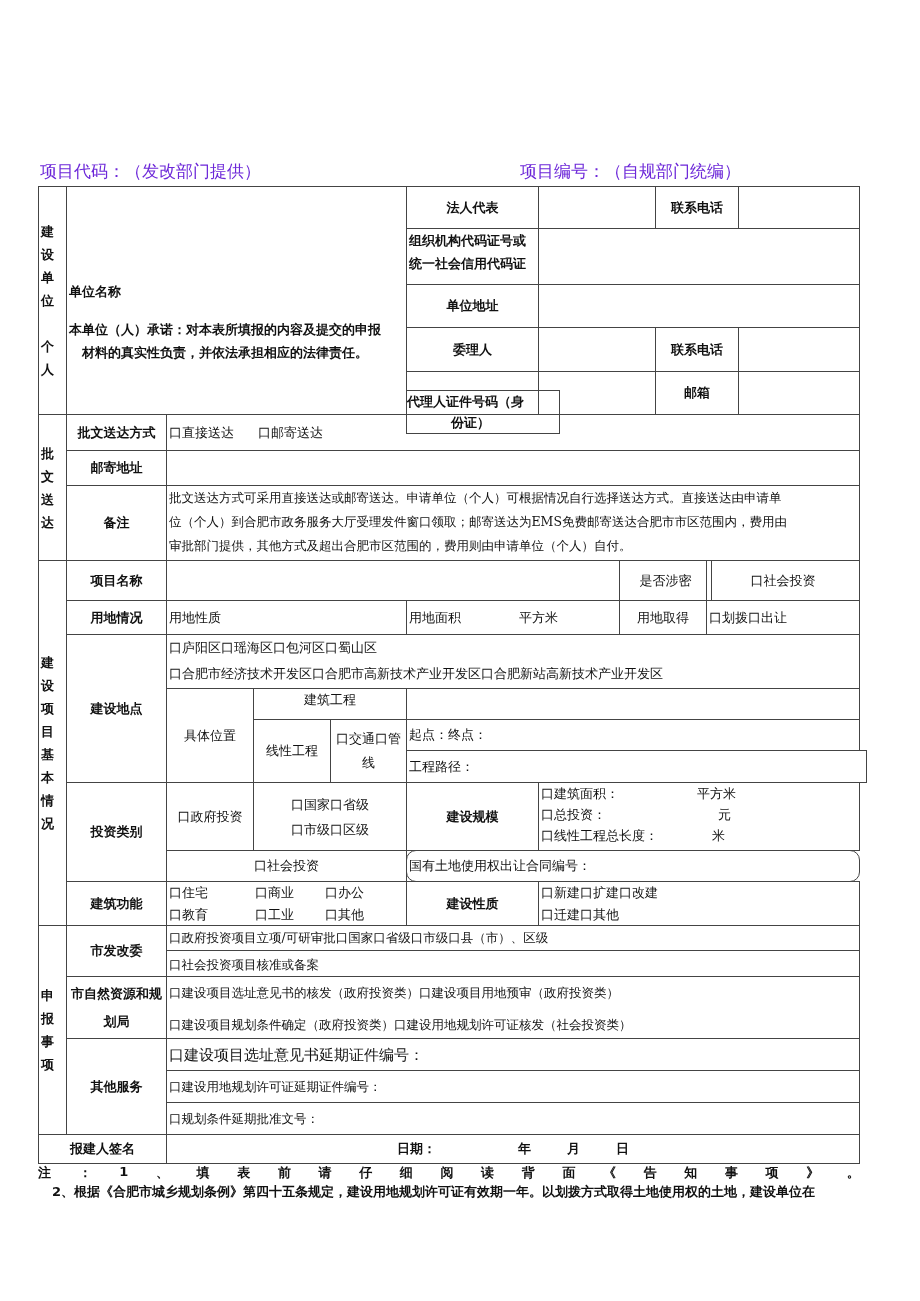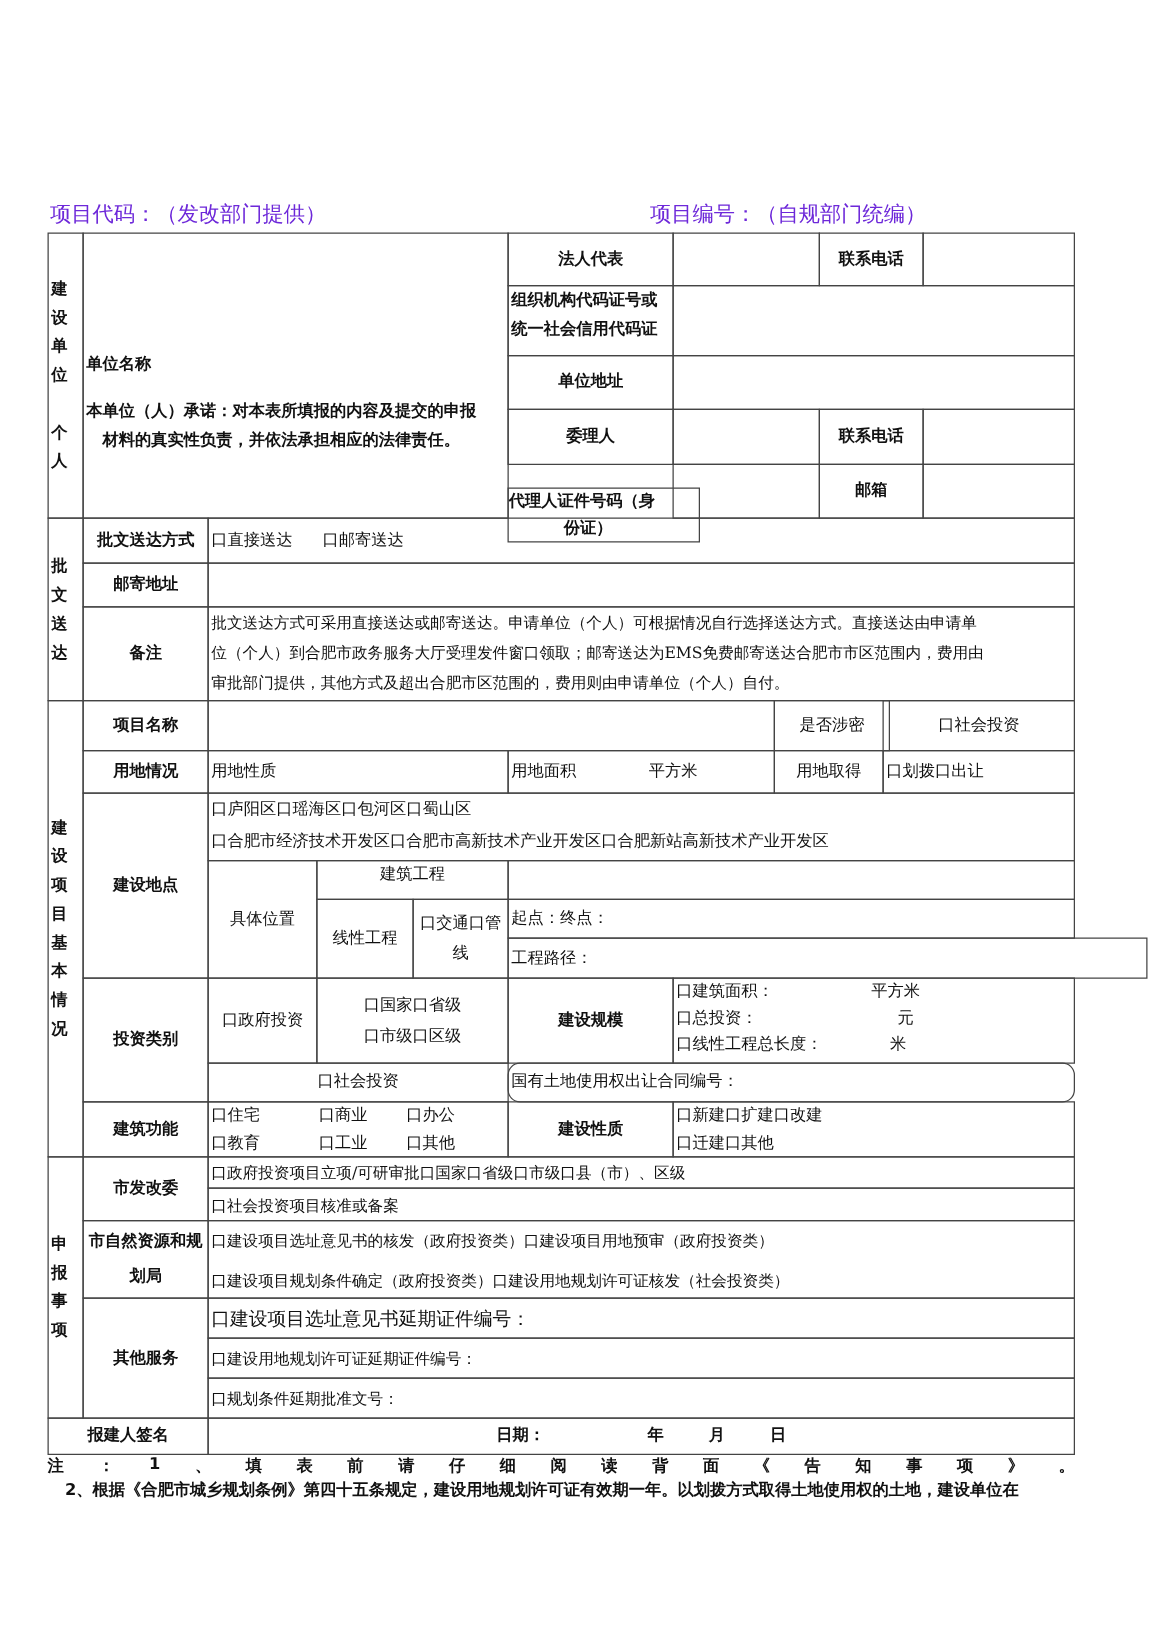--- a/index.html
+++ b/index.html
@@ -121,21 +121,21 @@
 </div>
 <div class="cell c serif" style="left:166px;top:688px;width:88px;height:95px;">具体位置</div>
 <div class="cell c serif" style="left:253px;top:688px;width:154px;height:32px;align-items:flex-start;padding-top:2px;">建筑工程</div>
 <div class="cell" style="left:406px;top:688px;width:454px;height:32px;"></div>
 <div class="cell c serif" style="left:253px;top:719px;width:78px;height:64px;">线性工程</div>
 <div class="cell serif" style="left:330px;top:719px;width:77px;height:64px;flex-direction:column;align-items:center;justify-content:center;line-height:24px;">
   <span class="line">口交通口管</span>
   <span class="line">线</span>
 </div>
 <div class="cell l serif" style="left:406px;top:719px;width:454px;height:32px;">起点：终点：</div>
-<div class="cell l serif" style="left:406px;top:750px;width:512px;height:33px;">工程路径：</div>
+<div class="cell l serif" style="left:406px;top:750px;width:461px;height:33px;">工程路径：</div>
 
 <div class="cell c b" style="left:66px;top:782px;width:101px;height:100px;">投资类别</div>
 <div class="cell c serif" style="left:166px;top:782px;width:88px;height:69px;">口政府投资</div>
 <div class="cell serif" style="left:253px;top:782px;width:154px;height:69px;flex-direction:column;align-items:center;justify-content:center;line-height:25px;">
   <span class="line">口国家口省级</span>
   <span class="line">口市级口区级</span>
 </div>
 <div class="cell c b" style="left:406px;top:782px;width:133px;height:69px;">建设规模</div>
 <div class="cell stack serif" style="left:538px;top:782px;width:322px;height:69px;padding-left:2px;line-height:21px;">
   <span class="line"><span>口建筑面积：</span><span style="margin-left:78px;">平方米</span></span>

